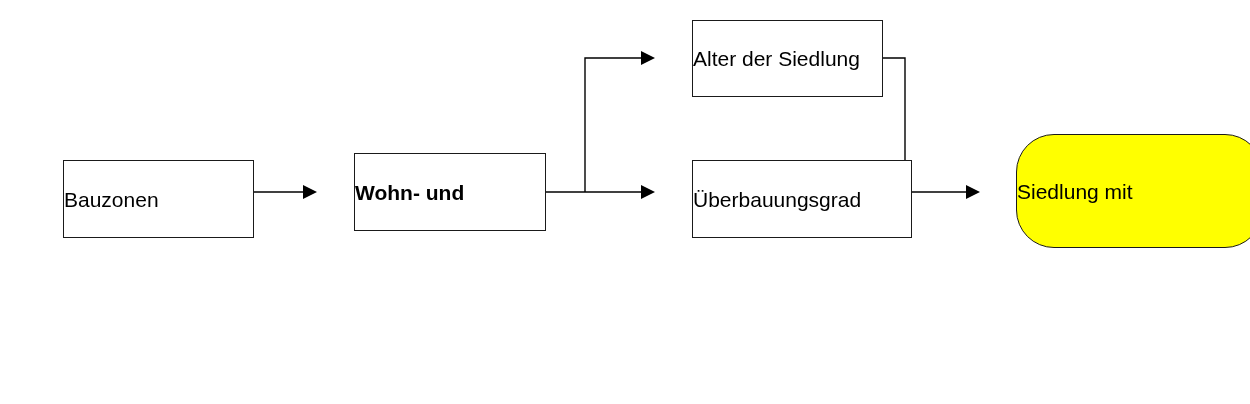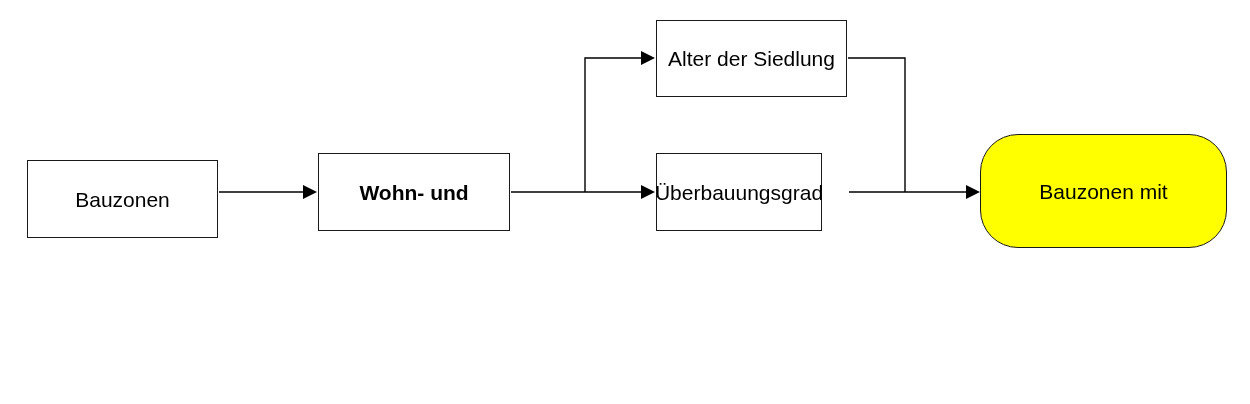--- a/index.html
+++ b/index.html
@@ -23,31 +23,32 @@
     width: 1250px;
     height: 404px;
   }
   .node {
     position: absolute;
     box-sizing: border-box;
     border: 1.5px solid #1a1a1a;
     background: #ffffff;
     display: flex;
     flex-direction: column;
-    align-items: center;
+    align-items: flex-start;
     justify-content: center;
     text-align: center;
     font-size: 21px;
     line-height: 25px;
+    margin-left: 36px;
   }
   .node span { display: block; white-space: nowrap; }
   .node-bauzonen          { left: 27px;  top: 160px; width: 191px; height: 78px; }
   .node-wohn-mischzonen   { left: 318px; top: 153px; width: 192px; height: 78px; font-weight: bold; }
   .node-alter-siedlung    { left: 656px; top: 20px;  width: 191px; height: 77px; }
-  .node-ueberbauungsgrad  { left: 656px; top: 153px; width: 166px; height: 78px; }
+  .node-ueberbauungsgrad  { left: 656px; top: 160px; width: 220px; height: 78px; }
   .node-gebiete {
     left: 980px; top: 134px; width: 247px; height: 114px;
     border-radius: 38px;
     background: var(--highlight-fill, #ffff00);
     line-height: 23px;
   }
   .edge-line {
     fill: none;
     stroke: #000000;
     stroke-width: 1.4;
@@ -99,16 +100,16 @@
 
   <div class="node node-alter-siedlung">
     <span>Alter der Siedlung</span>
   </div>
 
   <div class="node node-ueberbauungsgrad">
     <span>Überbauungsgrad</span>
   </div>
 
   <div class="node node-gebiete">
-    <span>Bauzonen mit</span>
+    <span>Siedlung mit</span>
   </div>
 
 </div>
 
 </body></html>

